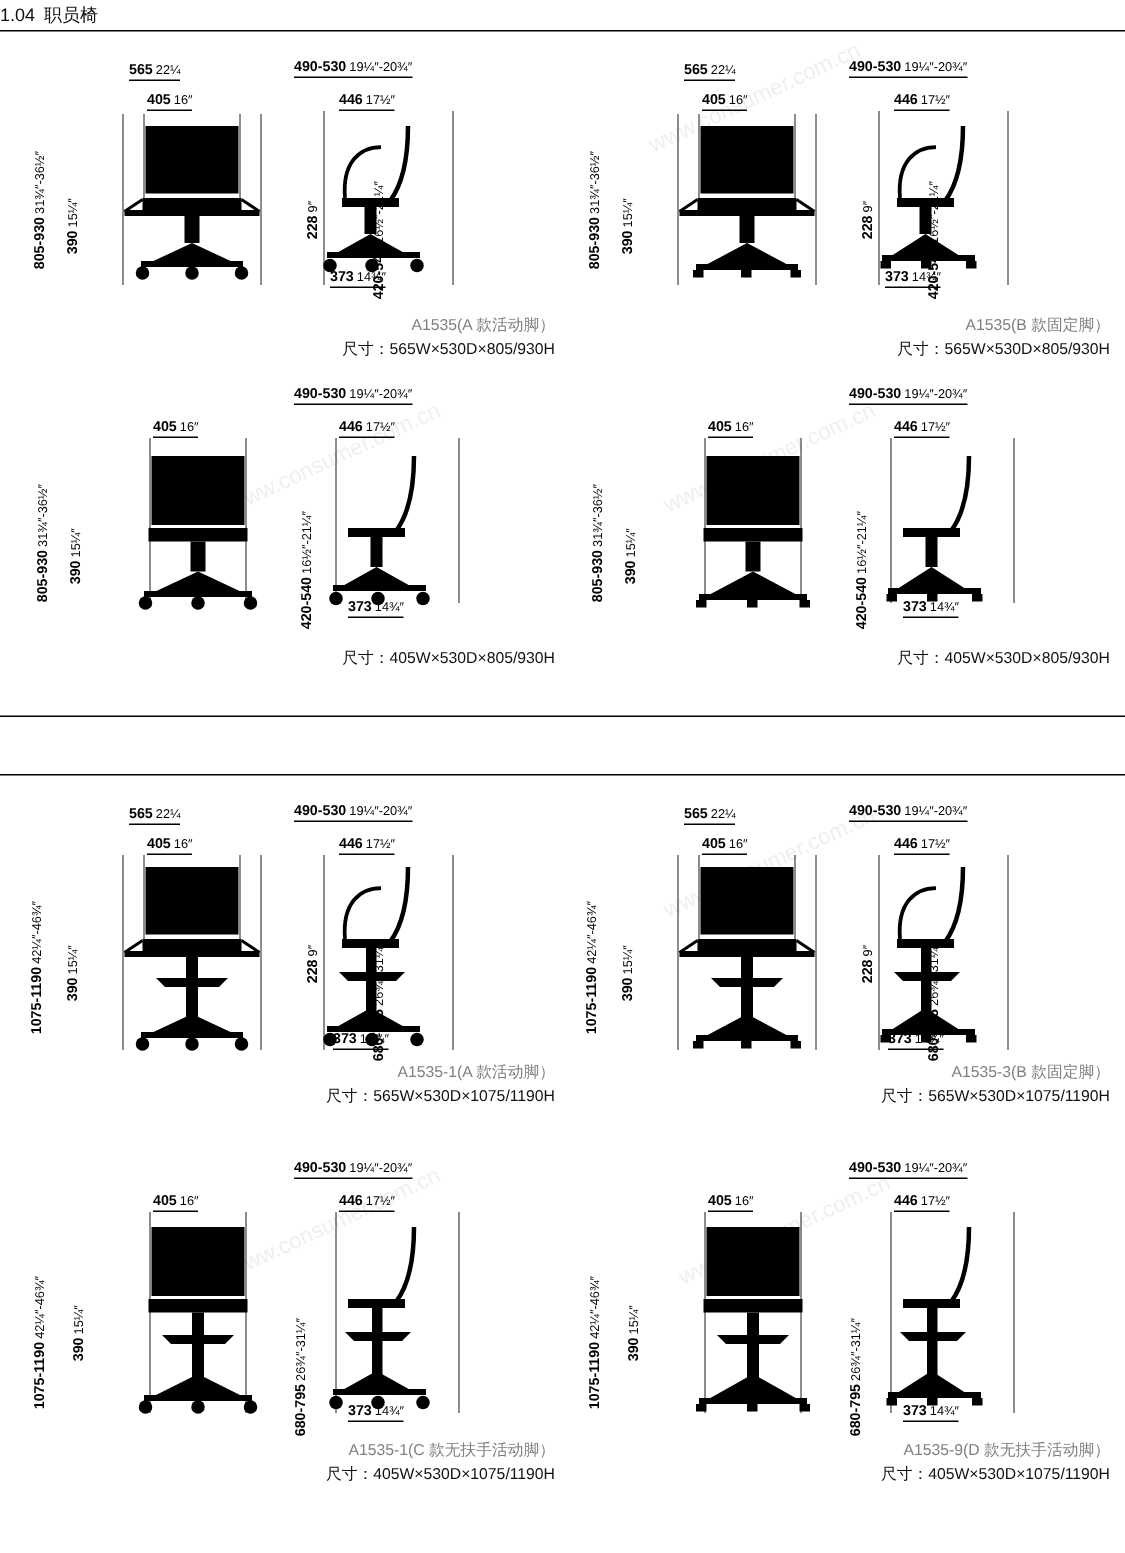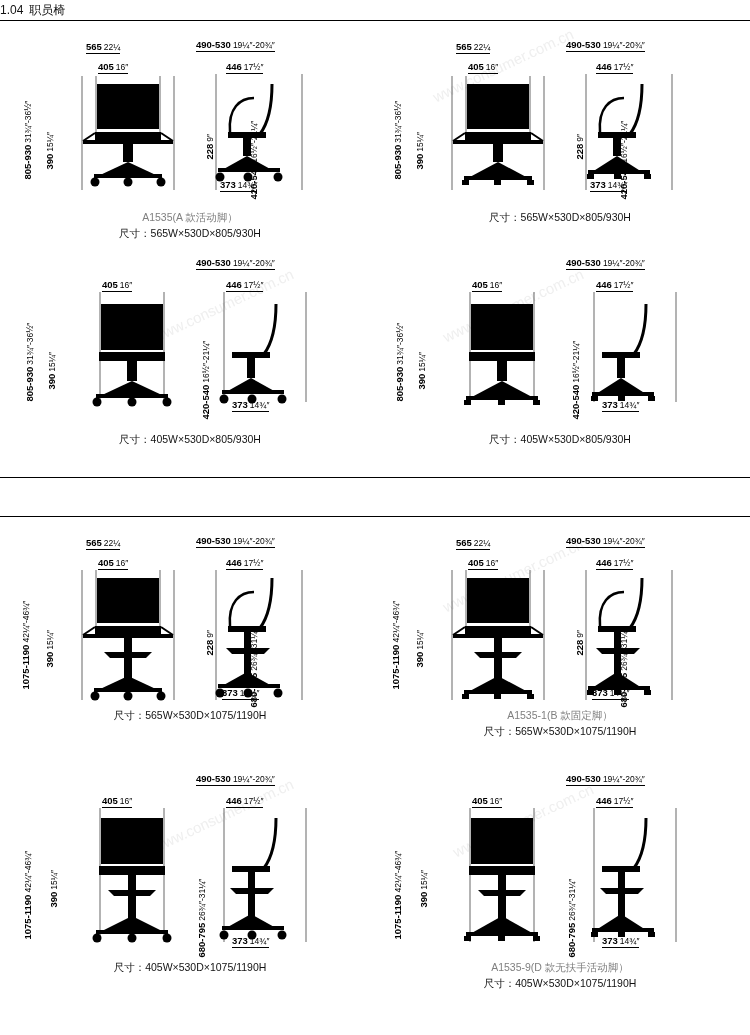--- a/index.html
+++ b/index.html
@@ -36,21 +36,21 @@
     white-space: nowrap;
     transform: rotate(-25deg);
     transform-origin: left top;
     pointer-events: none;
     font-family: "Liberation Sans", sans-serif;
   }
 
   
   .block { position: absolute; width: 360px; }
   .caption {
-    text-align: center;
+    text-align: right;
     font-size: 10.5px;
     color: #7f7f7f;
     line-height: 1.5;
   }
   .caption .dim { color: #111; }
 
   
   .draw { position: relative; width: 360px; height: 180px; }
 
   
@@ -221,20 +221,21 @@
         <rect x="22" y="60" width="38" height="6" fill="#000"></rect>
         <rect x="37" y="66" width="8" height="18" fill="#000"></rect>
         <path d="M41 84 L16 100 L66 100 Z" fill="#000"></path>
         <rect x="12" y="98" width="62" height="4" fill="#000"></rect>
         <rect x="11" y="102" width="7" height="5" fill="#000"></rect>
         <rect x="38" y="102" width="7" height="5" fill="#000"></rect>
         <rect x="68" y="102" width="7" height="5" fill="#000"></rect>
       </svg>
     </div>
     <div class="caption">
+      <div>A1535(B 款固定脚）</div>
       <div class="dim">尺寸：565W×530D×805/930H</div>
     </div>
   </div>
 
   <div class="block" style="left:10px; top:252px;">
     <div class="draw">
       <div class="dimlbl ul" style="left:92px; top:28px;">
         <span>405</span><span class="sub">16″</span>
       </div>
       <div class="dimlbl vert" style="left:24px; top:140px;">
@@ -406,20 +407,21 @@
         <rect x="38" y="64" width="7" height="50" fill="#000"></rect>
         <path d="M20 80 L64 80 L58 86 L26 86 Z" fill="#000"></path>
         <path d="M41 104 L16 118 L66 118 Z" fill="#000"></path>
         <rect x="12" y="116" width="62" height="4" fill="#000"></rect>
         <circle cx="14" cy="125" r="4.5" fill="#000"></circle>
         <circle cx="42" cy="125" r="4.5" fill="#000"></circle>
         <circle cx="72" cy="125" r="4.5" fill="#000"></circle>
       </svg>
     </div>
     <div class="caption">
+      <div>A1535-1(A 款活动脚）</div>
       <div class="dim">尺寸：565W×530D×1075/1190H</div>
     </div>
   </div>
 
   <div class="block" style="left:380px; top:528px;">
     <div class="draw">
       <div class="dimlbl ul" style="left:76px; top:10px;">
         <span>565</span><span class="sub">22¼</span>
       </div>
       <div class="dimlbl ul" style="left:88px; top:30px;">
@@ -476,21 +478,21 @@
         <rect x="38" y="64" width="7" height="50" fill="#000"></rect>
         <path d="M20 80 L64 80 L58 86 L26 86 Z" fill="#000"></path>
         <path d="M41 104 L16 120 L66 120 Z" fill="#000"></path>
         <rect x="12" y="118" width="62" height="4" fill="#000"></rect>
         <rect x="11" y="122" width="7" height="5" fill="#000"></rect>
         <rect x="38" y="122" width="7" height="5" fill="#000"></rect>
         <rect x="68" y="122" width="7" height="5" fill="#000"></rect>
       </svg>
     </div>
     <div class="caption">
-      <div>A1535-1(B 款固定脚）</div>
+      <div>A1535-3(B 款固定脚）</div>
       <div class="dim">尺寸：565W×530D×1075/1190H</div>
     </div>
   </div>
 
   <div class="block" style="left:10px; top:770px;">
     <div class="draw" style="height:190px;">
       <div class="dimlbl ul" style="left:92px; top:26px;">
         <span>405</span><span class="sub">16″</span>
       </div>
       <div class="dimlbl vert" style="left:22px; top:160px;">
@@ -535,20 +537,21 @@
         <rect x="38" y="66" width="7" height="52" fill="#000"></rect>
         <path d="M20 82 L64 82 L58 88 L26 88 Z" fill="#000"></path>
         <path d="M41 108 L16 122 L66 122 Z" fill="#000"></path>
         <rect x="12" y="120" width="62" height="4" fill="#000"></rect>
         <circle cx="14" cy="129" r="4.5" fill="#000"></circle>
         <circle cx="42" cy="129" r="4.5" fill="#000"></circle>
         <circle cx="72" cy="129" r="4.5" fill="#000"></circle>
       </svg>
     </div>
     <div class="caption">
+      <div>A1535-1(C 款无扶手活动脚）</div>
       <div class="dim">尺寸：405W×530D×1075/1190H</div>
     </div>
   </div>
 
   <div class="block" style="left:380px; top:770px;">
     <div class="draw" style="height:190px;">
       <div class="dimlbl ul" style="left:92px; top:26px;">
         <span>405</span><span class="sub">16″</span>
       </div>
       <div class="dimlbl vert" style="left:22px; top:160px;">

